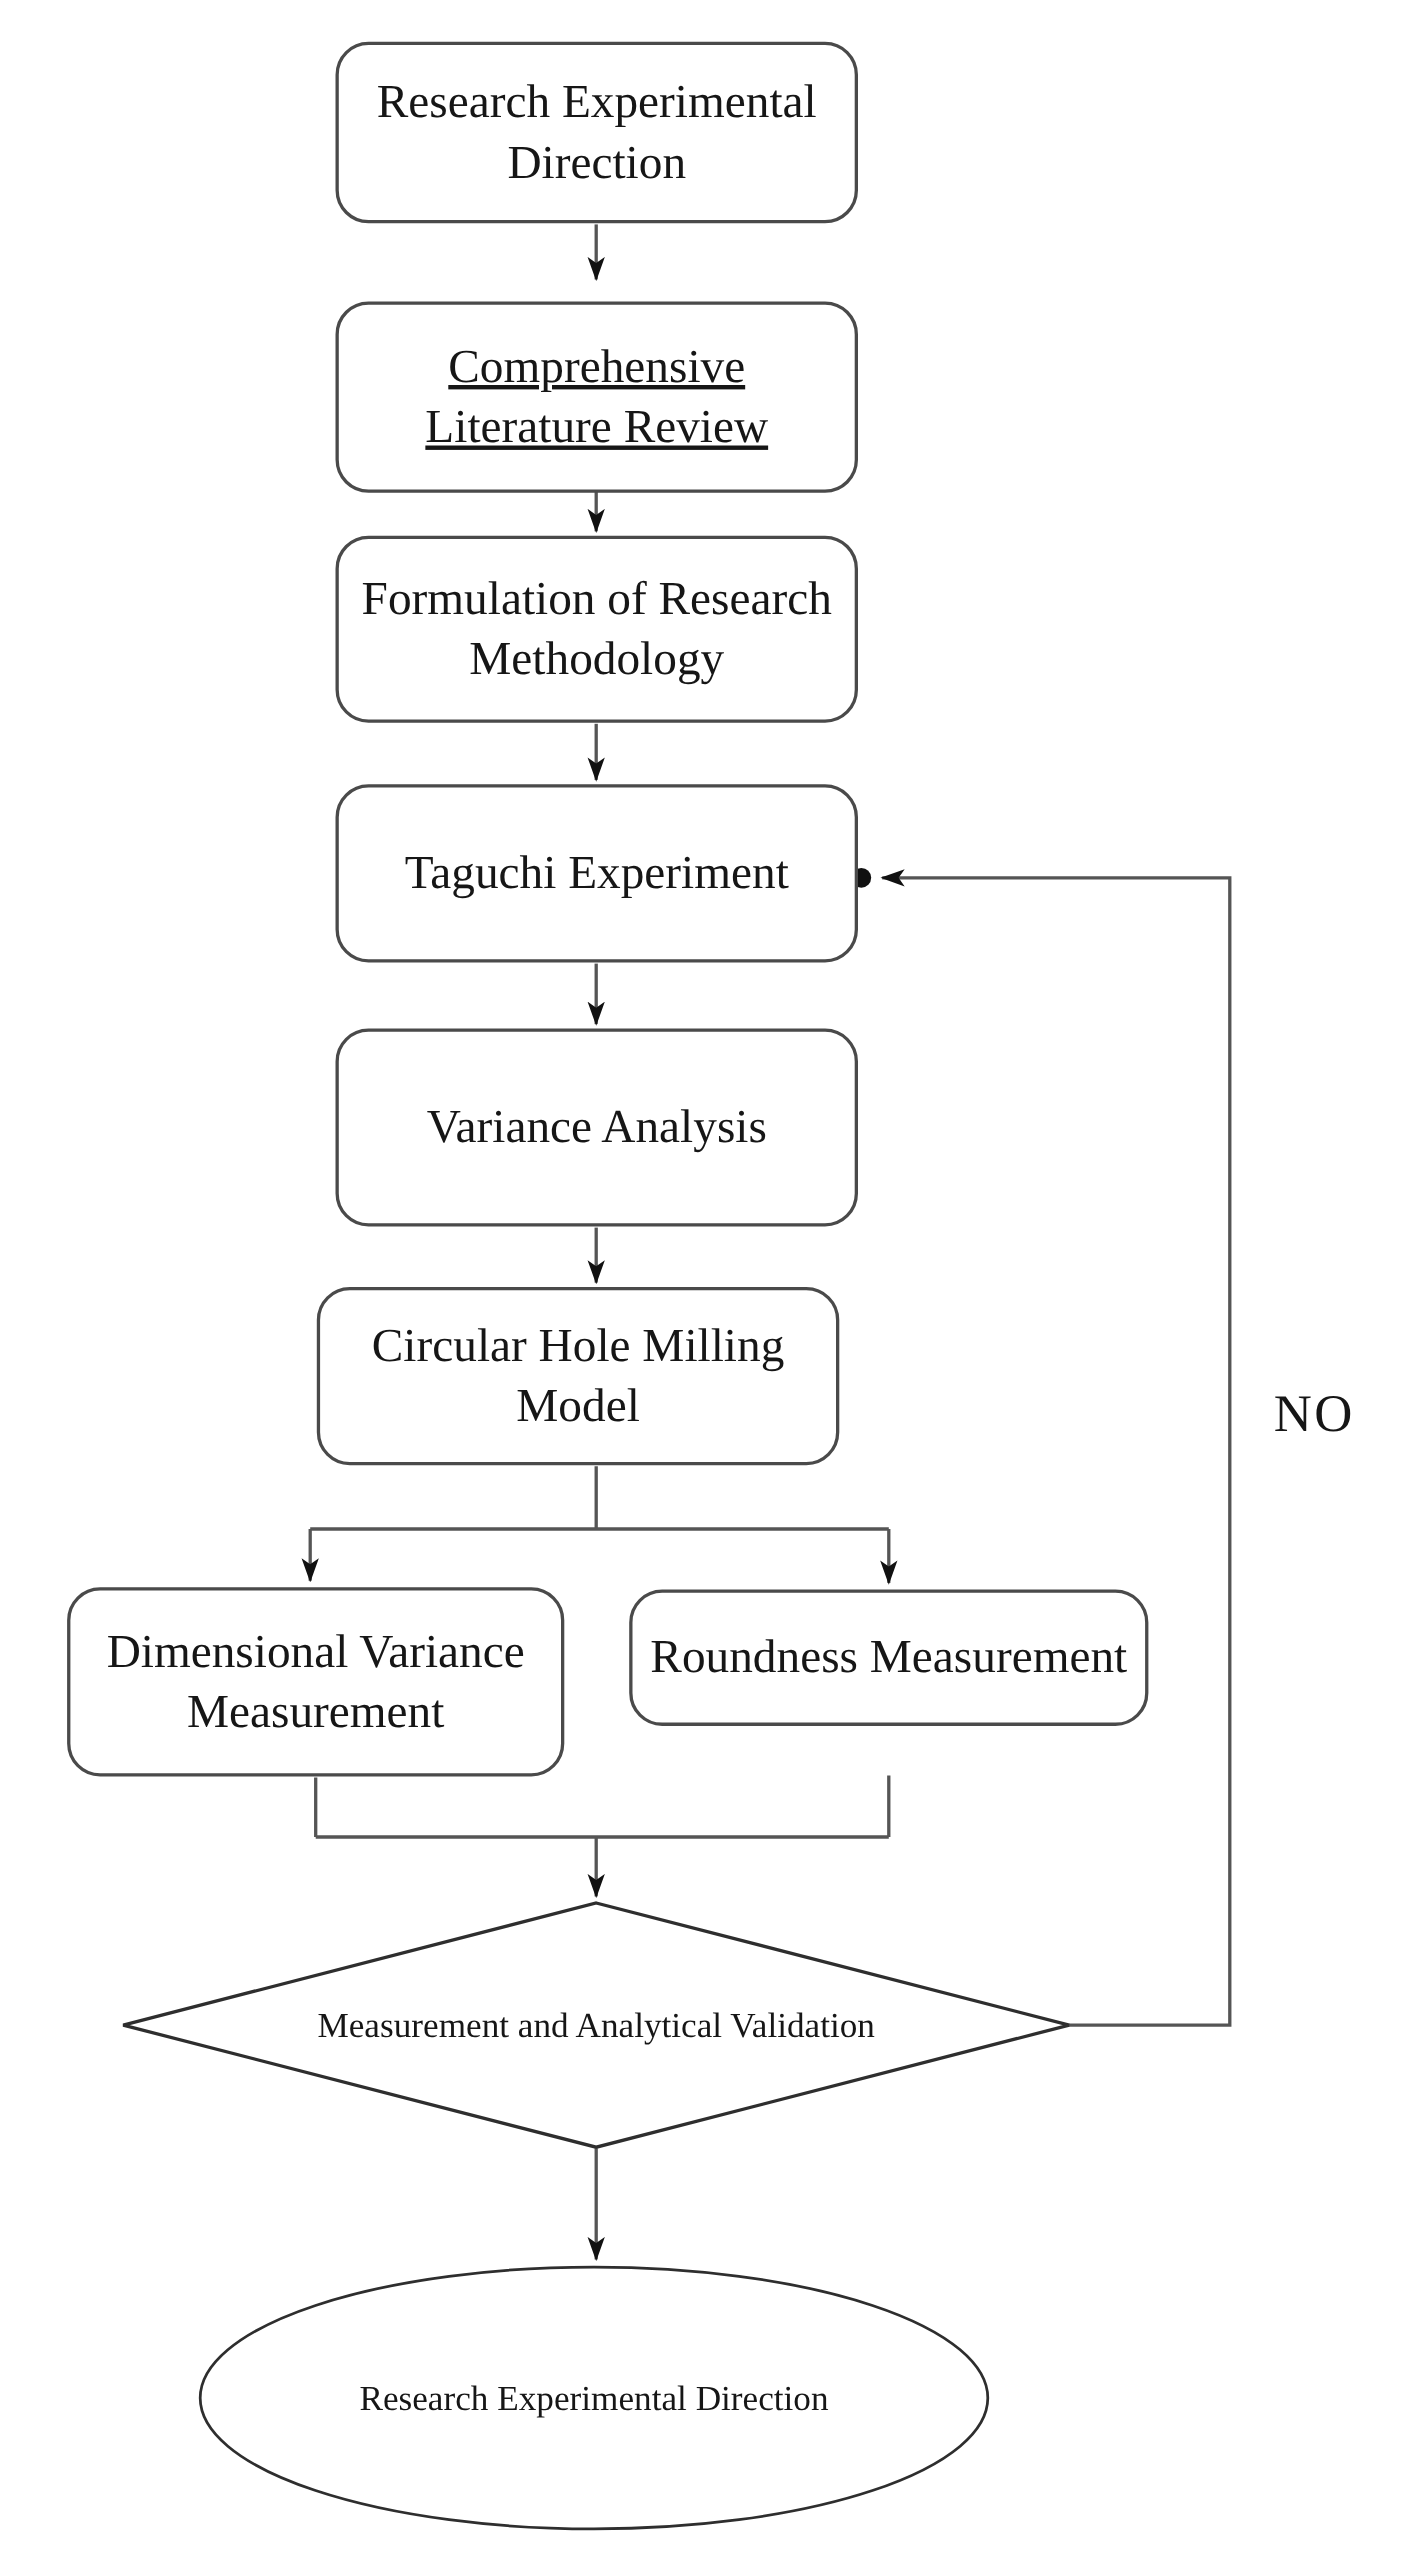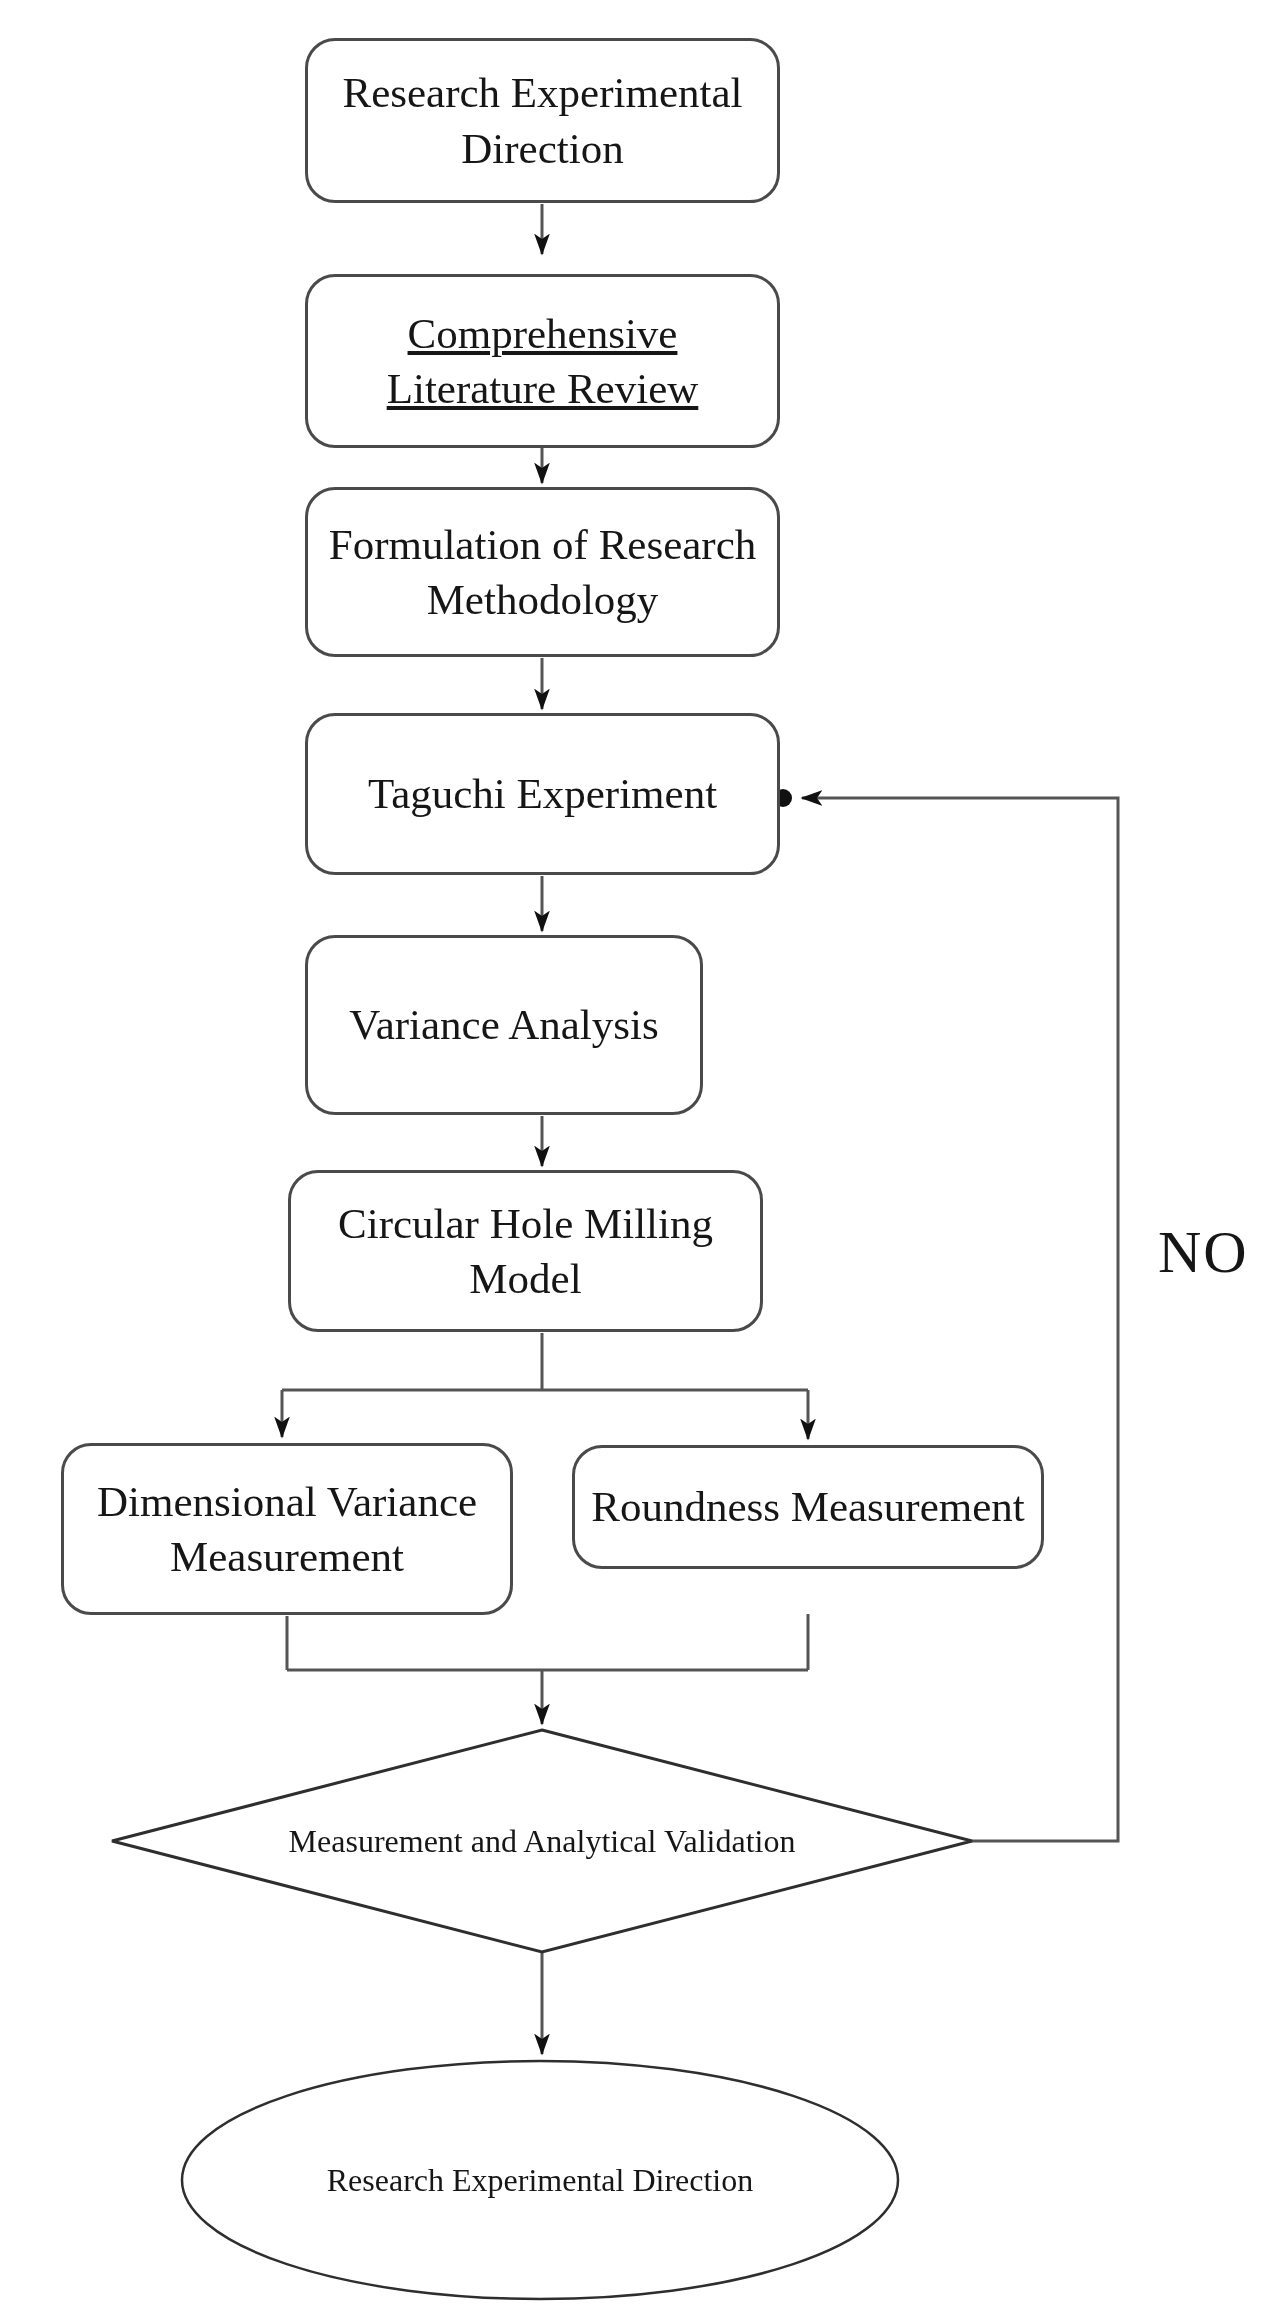--- a/index.html
+++ b/index.html
@@ -40,23 +40,24 @@
     display: flex;
     align-items: center;
     justify-content: center;
     text-align: center;
     font-size: 32px;
     line-height: 1.25;
     color: var(--text, #161616);
   }
   .edge-label {
     position: absolute;
-    font-size: 60px;
+    font-size: 48px;
     color: var(--text, #161616);
     letter-spacing: 2px;
+    margin-top: 40px;
   }
   svg path, svg polygon, svg ellipse { vector-effect: non-scaling-stroke; }
 </style>
 </head>
 <body>
 
 <div id="canvas">
 
   <svg id="connectors" viewBox="0 0 1274 2322" xmlns="http://www.w3.org/2000/svg">
     <defs>
@@ -97,21 +98,21 @@
   </div>
 
   <div class="node" style="left:305px; top:713px; width:475px; height:162px;">
     <span>Taguchi Experiment</span>
   </div>
 
   <div class="node" style="left:305px; top:487px; width:475px; height:170px;">
     <span>Formulation of Research Methodology</span>
   </div>
 
-  <div class="node" style="left:305px; top:935px; width:398px; height:180px;">
+  <div class="node" style="left:305px; top:935px; width:475px; height:180px;">
     <span>Variance Analysis</span>
   </div>
 
   <div class="node" style="left:288px; top:1170px; width:475px; height:162px;">
     <span>Circular Hole Milling Model</span>
   </div>
 
   <div class="node" style="left:61px; top:1443px; width:452px; height:172px;">
     <span>Dimensional Variance Measurement</span>
   </div>

